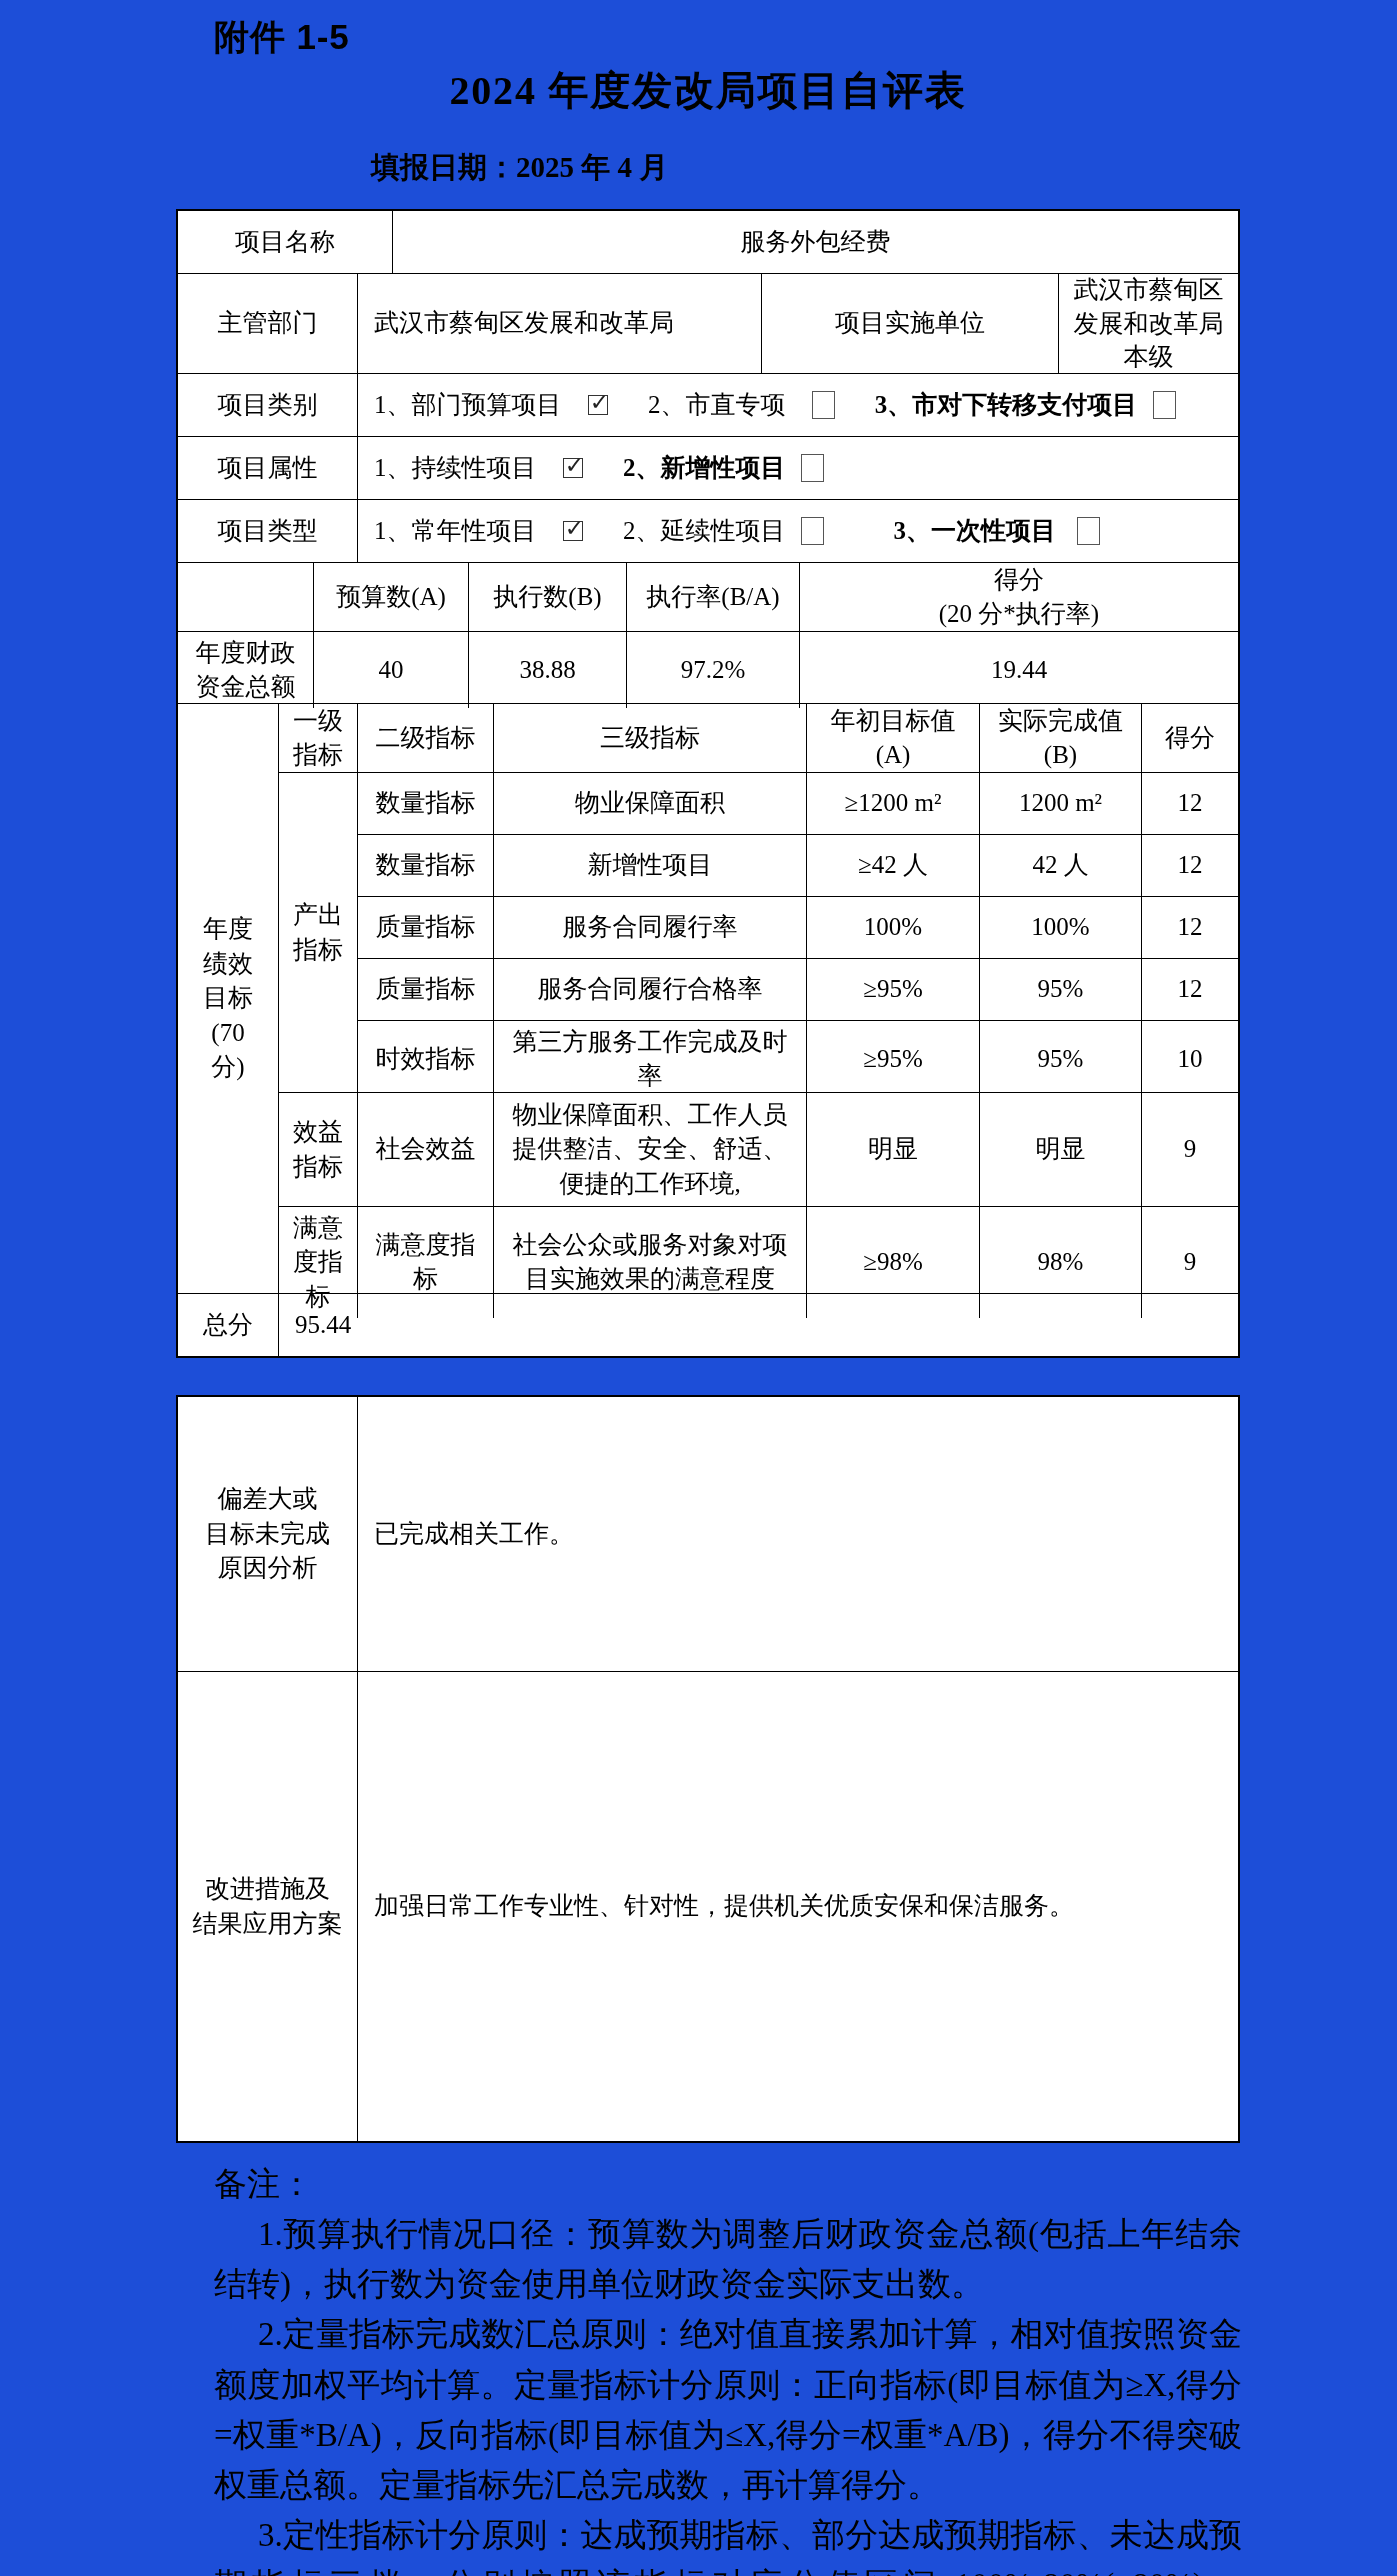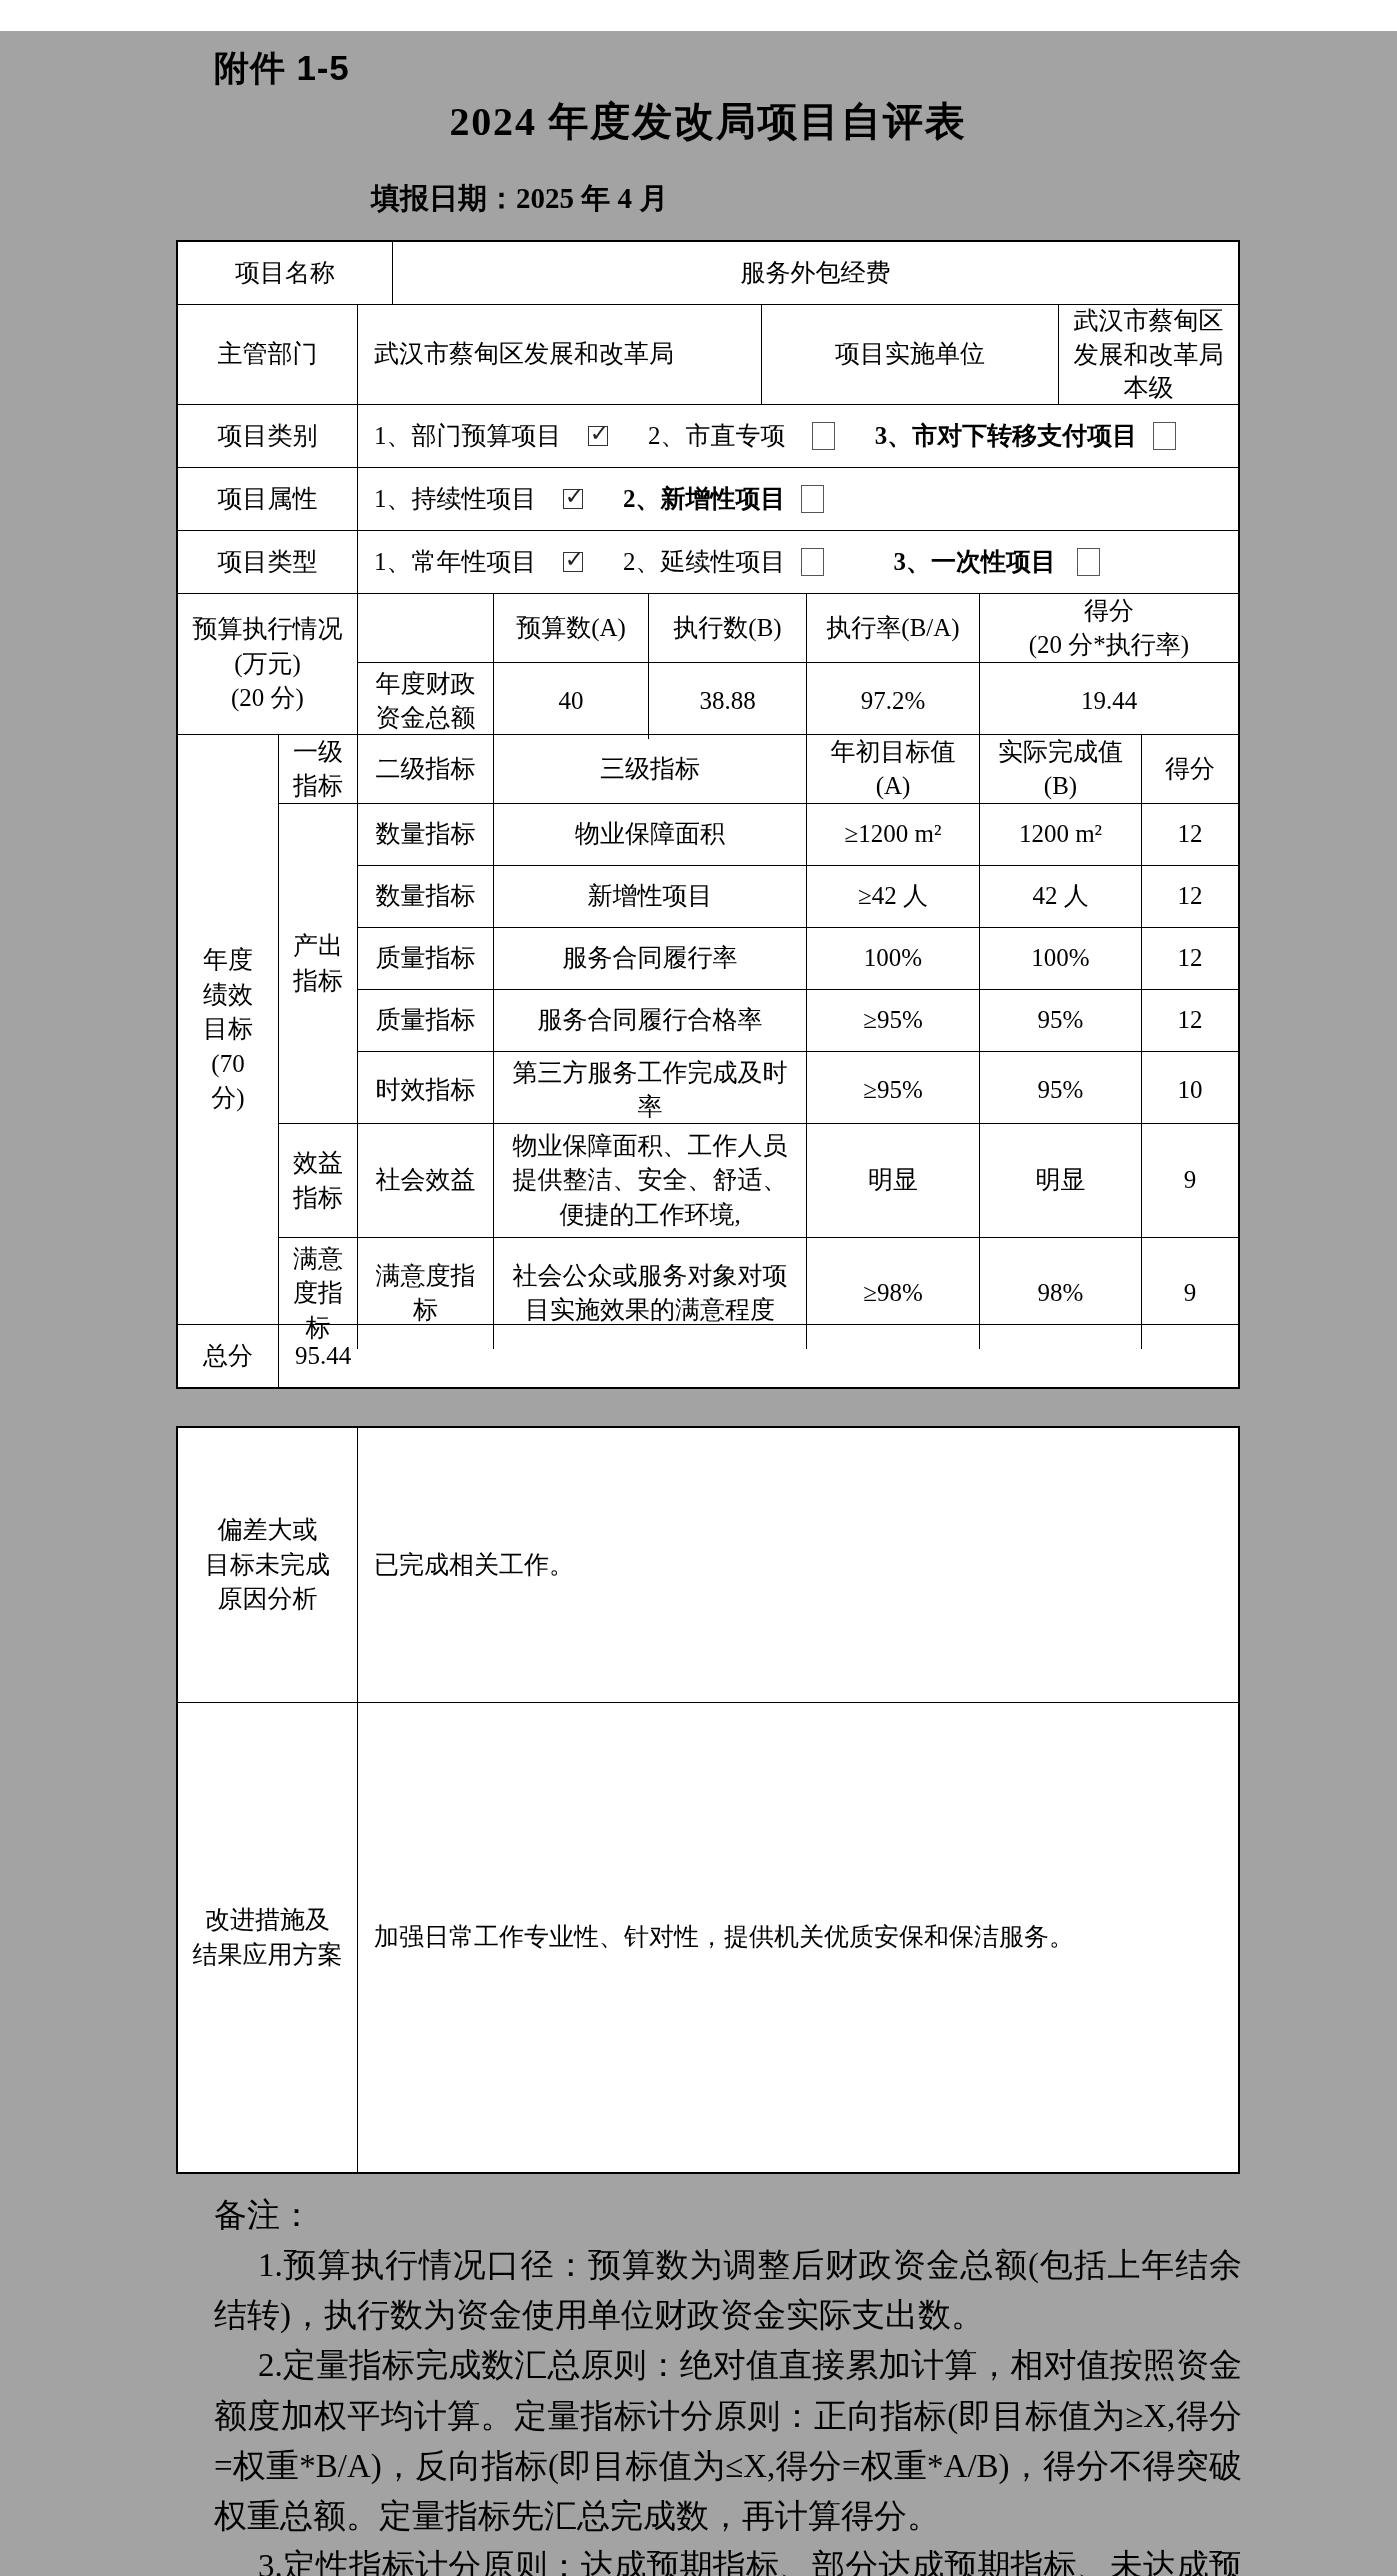--- a/index.html
+++ b/index.html
@@ -1,21 +1,21 @@
 <!DOCTYPE html>
 <html style="font-size:14px"><head>
 <meta charset="utf-8">
 <style>
   html,body{margin:0;padding:0;background:#ffffff;}
   body{
     width:1397px;height:2576px;position:relative;color:#000;
     font-family:"Liberation Serif","DejaVu Serif",serif;
     -webkit-font-smoothing:antialiased;
   }
-  .page{position:absolute;inset:0;background:#a3a3a3;margin-top:31px;}
+  .page{position:absolute;inset:0;background:#1d4ed8;}
 
   .attachment{
     position:absolute;left:214px;top:14px;
     font-family:"Liberation Sans","DejaVu Sans",sans-serif;
     font-weight:bold;font-size:35px;letter-spacing:0.9px;
   }
   .doc-title{
     position:absolute;left:176px;top:63px;width:1064px;
     text-align:center;font-weight:bold;font-size:40px;letter-spacing:1.8px;
   }
@@ -136,23 +136,20 @@
             <span class="cb" style="margin-left:16px;"></span>
           </span>
         <span class="opt">
             <span>3、一次性项目</span>
             <span class="cb" style="margin-left:21px;"></span>
           </span>
       </div>
     </div>
 
     <div class="row" style="height:141px;">
-      <div class="c pre" style="width:180px;">预算执行情况
-(万元)
-(20 分)</div>
       <div class="grp">
         <div class="row" style="height:69px;">
           <div class="c" style="width:136px;"></div>
           <div class="c" style="width:155px;">预算数(A)</div>
           <div class="c" style="width:158px;">执行数(B)</div>
           <div class="c" style="width:173px;">执行率(B/A)</div>
           <div class="c last pre">得分
 (20 分*执行率)</div>
         </div>
         <div class="row last" style="flex:1 1 auto;">

